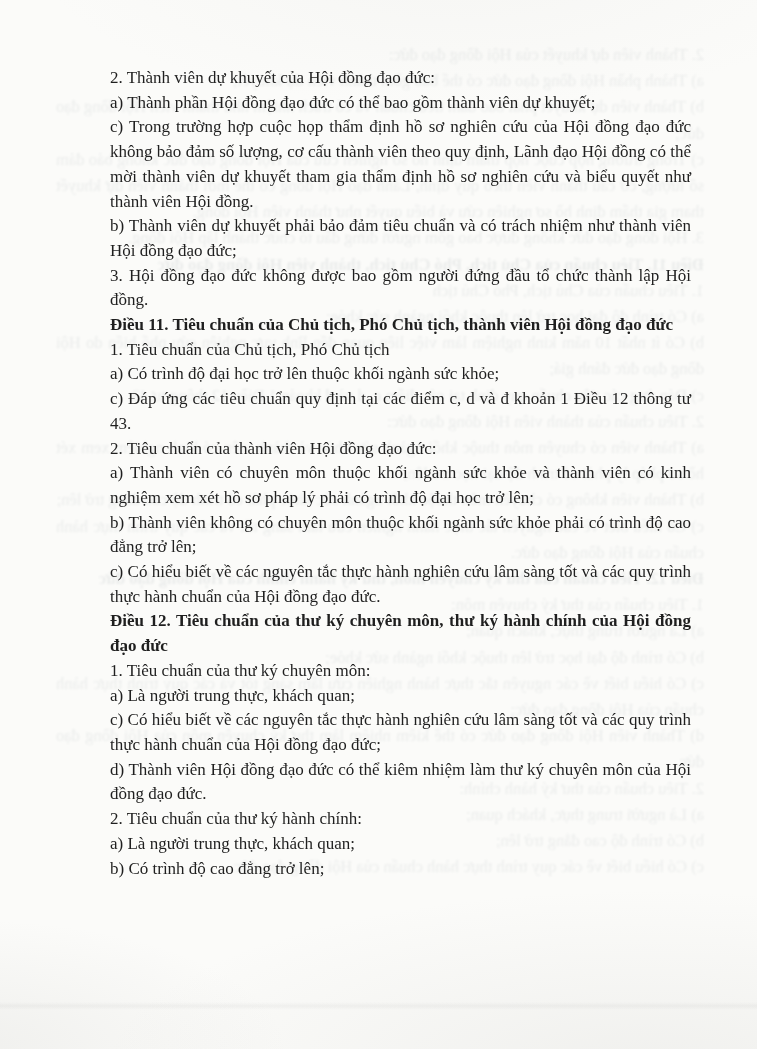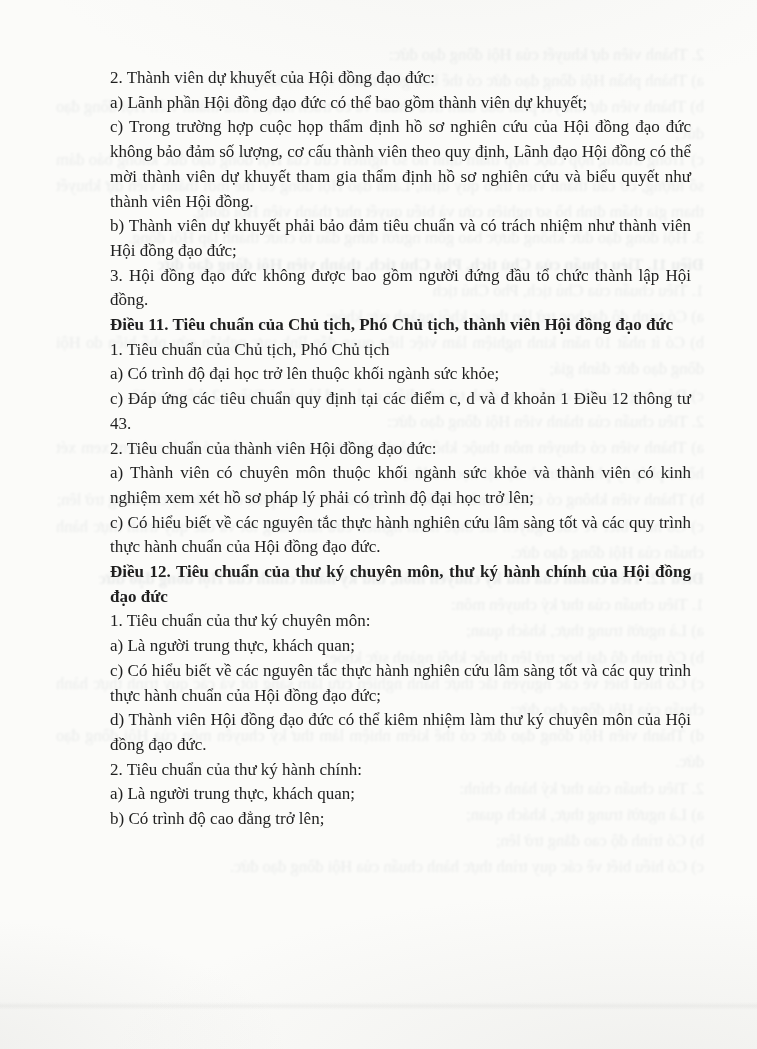--- a/index.html
+++ b/index.html
@@ -87,30 +87,31 @@
       <div class="para">b) Có trình độ đại học trở lên thuộc khối ngành sức khỏe;</div>
       <div class="para">c) Có hiểu biết về các nguyên tắc thực hành nghiên cứu lâm sàng tốt và các quy trình thực hành chuẩn của Hội đồng đạo đức;</div>
       <div class="para">d) Thành viên Hội đồng đạo đức có thể kiêm nhiệm làm thư ký chuyên môn của Hội đồng đạo đức.</div>
       <div class="para">2. Tiêu chuẩn của thư ký hành chính:</div>
       <div class="para">a) Là người trung thực, khách quan;</div>
       <div class="para">b) Có trình độ cao đẳng trở lên;</div>
       <div class="para">c) Có hiểu biết về các quy trình thực hành chuẩn của Hội đồng đạo đức.</div>
     </div>
   <div class="text-layer" style="color: rgb(31, 31, 31); font-family: Liberation Serif, serif;">
       <div class="para">2. Thành viên dự khuyết của Hội đồng đạo đức:</div>
-      <div class="para">a) Lãnh phần Hội đồng đạo đức có thể bao gồm thành viên dự khuyết;</div>
+      <div class="para">a) Thành phần Hội đồng đạo đức có thể bao gồm thành viên dự khuyết;</div>
       <div class="para">c) Trong trường hợp cuộc họp thẩm định hồ sơ nghiên cứu của Hội đồng đạo đức không bảo đảm số lượng, cơ cấu thành viên theo quy định, Lãnh đạo Hội đồng có thể mời thành viên dự khuyết tham gia thẩm định hồ sơ nghiên cứu và biểu quyết như thành viên Hội đồng.</div>
       <div class="para">b) Thành viên dự khuyết phải bảo đảm tiêu chuẩn và có trách nhiệm như thành viên Hội đồng đạo đức;</div>
       <div class="para">3. Hội đồng đạo đức không được bao gồm người đứng đầu tổ chức thành lập Hội đồng.</div>
       <div class="para bold">Điều 11. Tiêu chuẩn của Chủ tịch, Phó Chủ tịch, thành viên Hội đồng đạo đức</div>
       <div class="para">1. Tiêu chuẩn của Chủ tịch, Phó Chủ tịch</div>
       <div class="para">a) Có trình độ đại học trở lên thuộc khối ngành sức khỏe;</div>
       <div class="para">c) Đáp ứng các tiêu chuẩn quy định tại các điểm c, d và đ khoản 1 Điều 12 thông tư 43.</div>
       <div class="para">2. Tiêu chuẩn của thành viên Hội đồng đạo đức:</div>
       <div class="para">a) Thành viên có chuyên môn thuộc khối ngành sức khỏe và thành viên có kinh nghiệm xem xét hồ sơ pháp lý phải có trình độ đại học trở lên;</div>
+      <div class="para">b) Thành viên không có chuyên môn thuộc khối ngành sức khỏe phải có trình độ cao đẳng trở lên;</div>
       <div class="para">c) Có hiểu biết về các nguyên tắc thực hành nghiên cứu lâm sàng tốt và các quy trình thực hành chuẩn của Hội đồng đạo đức.</div>
       <div class="para bold">Điều 12. Tiêu chuẩn của thư ký chuyên môn, thư ký hành chính của Hội đồng đạo đức</div>
       <div class="para">1. Tiêu chuẩn của thư ký chuyên môn:</div>
       <div class="para">a) Là người trung thực, khách quan;</div>
       <div class="para">c) Có hiểu biết về các nguyên tắc thực hành nghiên cứu lâm sàng tốt và các quy trình thực hành chuẩn của Hội đồng đạo đức;</div>
       <div class="para">d) Thành viên Hội đồng đạo đức có thể kiêm nhiệm làm thư ký chuyên môn của Hội đồng đạo đức.</div>
       <div class="para">2. Tiêu chuẩn của thư ký hành chính:</div>
       <div class="para">a) Là người trung thực, khách quan;</div>
       <div class="para">b) Có trình độ cao đẳng trở lên;</div>
     </div>

